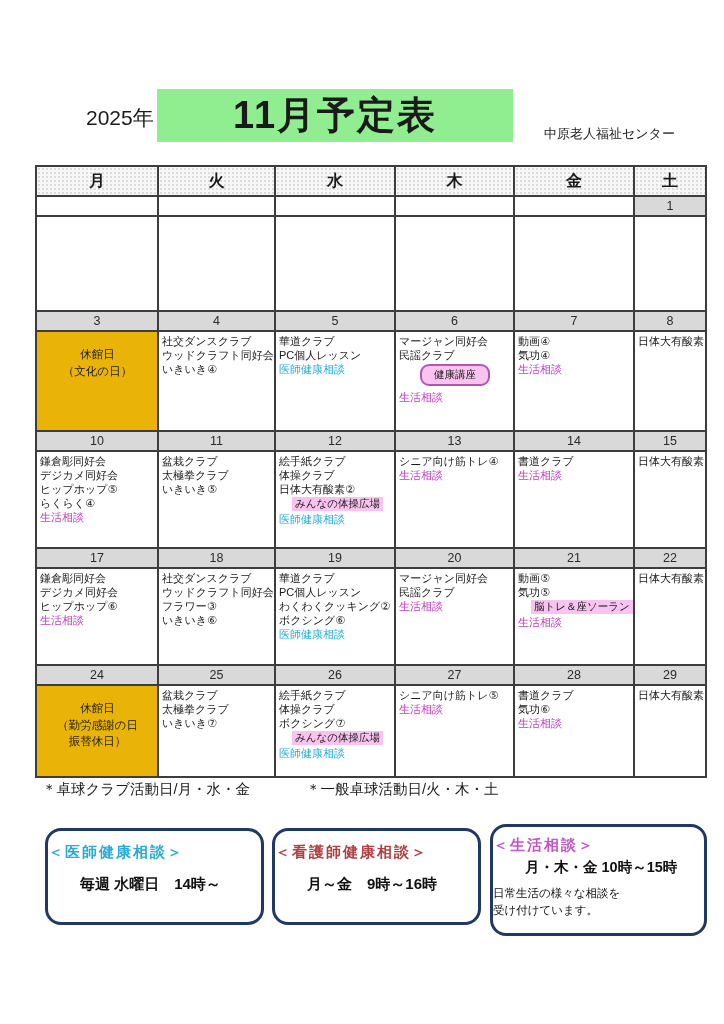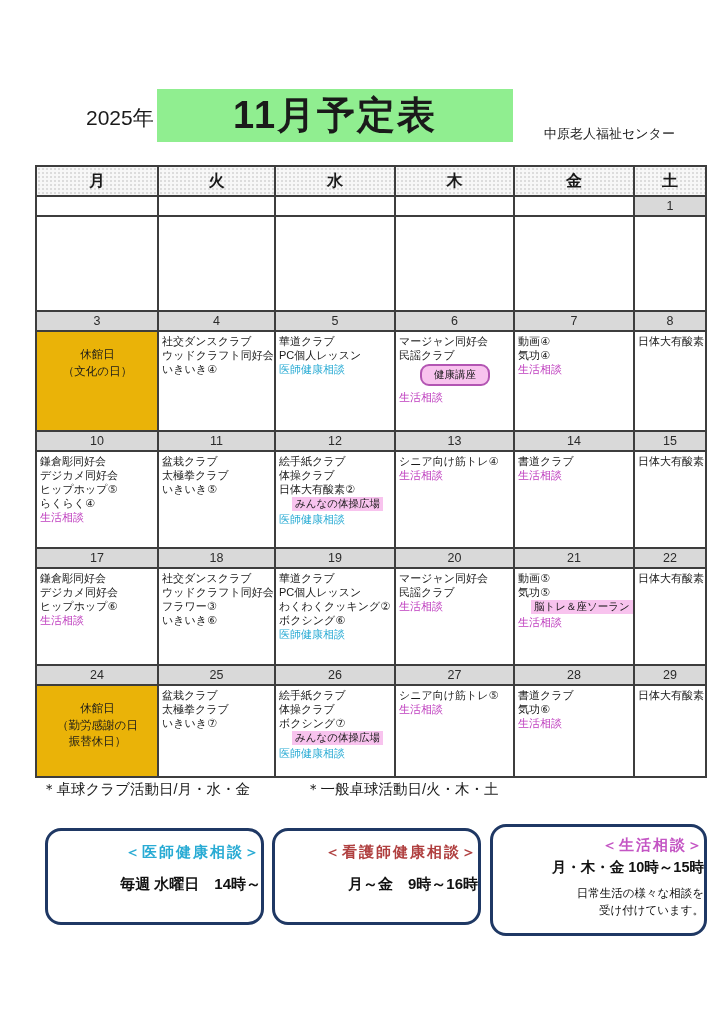--- a/index.html
+++ b/index.html
@@ -57,21 +57,21 @@
     align-self:flex-start; margin:1px 0 1px 13px; padding:0 3px;
     background:#f8c3ee; font-size:10.5px; white-space:nowrap;
   }
 
   
   .notes { position:absolute; left:42px; top:780px; display:flex; gap:56px; font-size:14.5px; }
 
   
   .ibox {
     position:absolute; background:#fff; border:3px solid #1f3864; border-radius:16px;
-    text-align:right;
+    text-align:left;
   }
   .ibox .ititle { font-weight:bold; font-size:15px; letter-spacing:2px; margin-top:12px; }
   .ibox .imain { font-weight:bold; font-size:15px; color:#111; margin-top:13px;padding-left:32px; }
   .ibox .isub { font-size:11.5px; line-height:1.5; margin-top:8px; color:#111; }
   #ibox-doctor { left:45px;  top:828px; width:219px; height:97px; }
   #ibox-doctor .ititle { color:#29abd4; }
   #ibox-nurse  { left:272px; top:828px; width:209px; height:97px; }
   #ibox-nurse .ititle { color:#b04040; }
   #ibox-life   { left:490px; top:824px; width:217px; height:112px; }
   #ibox-life .ititle { color:#c455c4; margin-top:9px; }

